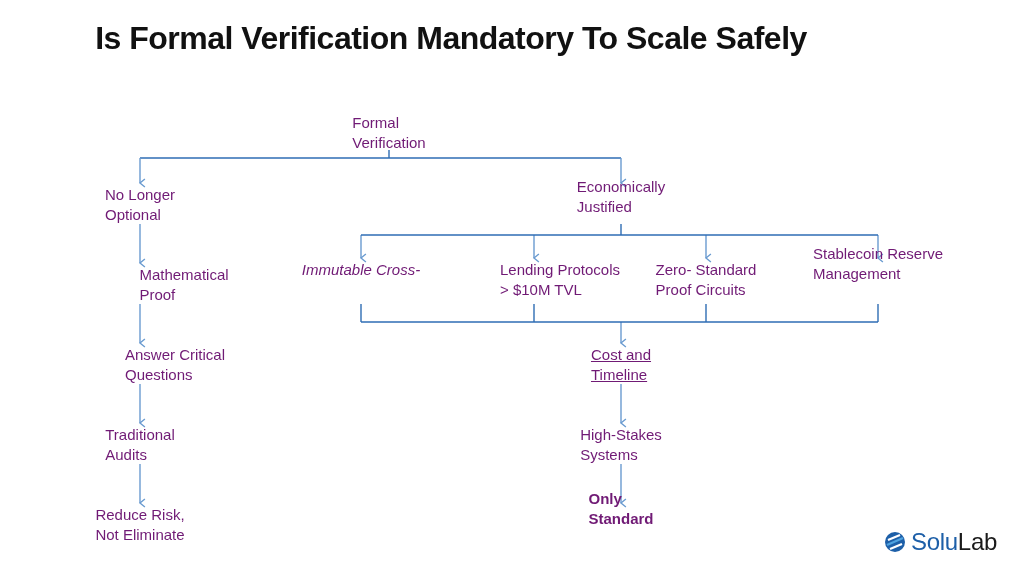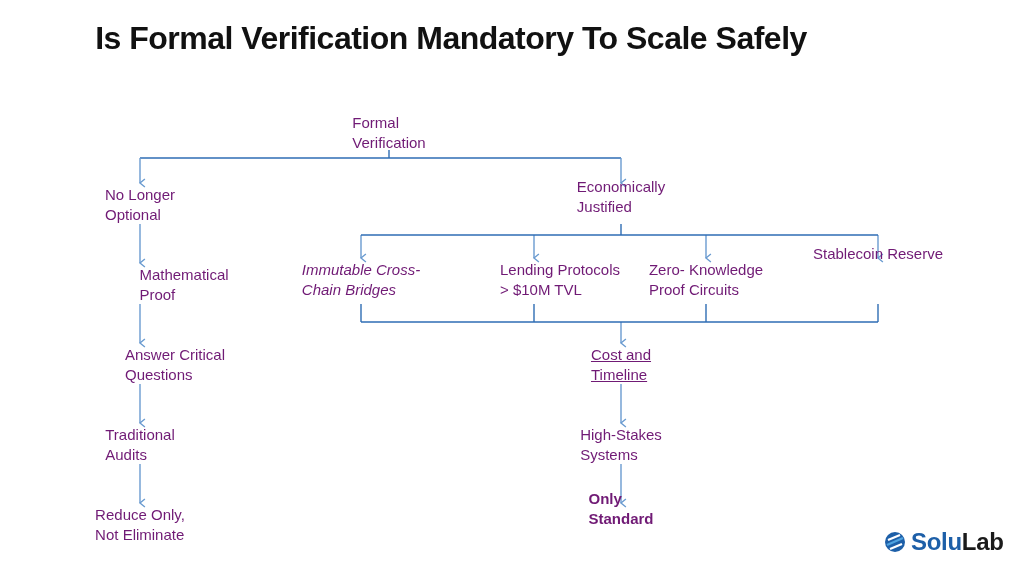--- a/index.html
+++ b/index.html
@@ -6,21 +6,21 @@
   body { width: 1024px; height: 576px; background: #ffffff; position: relative; overflow: hidden;
          font-family: "Liberation Sans", "DejaVu Sans", sans-serif; color: #1a1a1a; }
   .title { position: absolute; left: 0; width: 902px; top: 18px; text-align: center;
            font-weight: bold; font-size: 32px; line-height: 40px; letter-spacing: -0.5px; color: #111; }
   .title div { white-space: nowrap; }
   svg.lines { position: absolute; left: 0; top: 0; }
   .node { position: absolute; text-align: left; font-size: 15px; line-height: 20px;
           transform: translateX(-50%); white-space: nowrap; color: #701a75; }
   .node span { display: block; }
   .logo { position: absolute; left: 884px; top: 528px; display: flex; align-items: center; }
-  .logo-text { font-size: 24px; font-weight: bold; margin-left: 5px; letter-spacing: -0.3px; }
+  .logo-text { font-size: 24px; font-weight: normal; margin-left: 5px; letter-spacing: -0.3px; }
   .logo-text .solu { color: #1d5fa8; }
   .logo-text .lab { color: #1a1a1a; }
 </style>
 </head>
 <body>
 
 <div class="title">
   <div>Is Formal Verification Mandatory To Scale Safely</div>
 </div>
 
@@ -80,42 +80,42 @@
 </div>
 <div class="node" style="left:140px; top:345px;margin-left:35px;">
   <span>Answer Critical</span>
   <span>Questions</span>
 </div>
 <div class="node" style="left:140px; top:425px;">
   <span>Traditional</span>
   <span>Audits</span>
 </div>
 <div class="node" style="left:140px; top:505px;">
-  <span>Reduce Only,</span>
+  <span>Reduce Risk,</span>
   <span>Not Eliminate</span>
 </div>
 
 <div class="node" style="left:621px; top:177px;">
   <span>Economically</span>
   <span>Justified</span>
 </div>
 <div class="node" style="left:361px; top:260px;font-style:italic;">
   <span>Immutable Cross-</span>
-  <span>Chain Bridges</span>
 </div>
 <div class="node" style="left:560px; top:260px;">
   <span>Lending Protocols</span>
   <span>&gt; $10M TVL</span>
 </div>
 <div class="node" style="left:706px; top:260px;">
-  <span>Zero- Knowledge</span>
+  <span>Zero- Standard</span>
   <span>Proof Circuits</span>
 </div>
 <div class="node" style="left:878px; top:244px;">
   <span>Stablecoin Reserve</span>
+  <span>Management</span>
 </div>
 <div class="node" style="left:621px; top:345px;text-decoration:underline;">
   <span>Cost and</span>
   <span>Timeline</span>
 </div>
 <div class="node" style="left:621px; top:425px;">
   <span>High-Stakes</span>
   <span>Systems</span>
 </div>
 <div class="node" style="left:621px; top:489px;font-weight:bold;">

